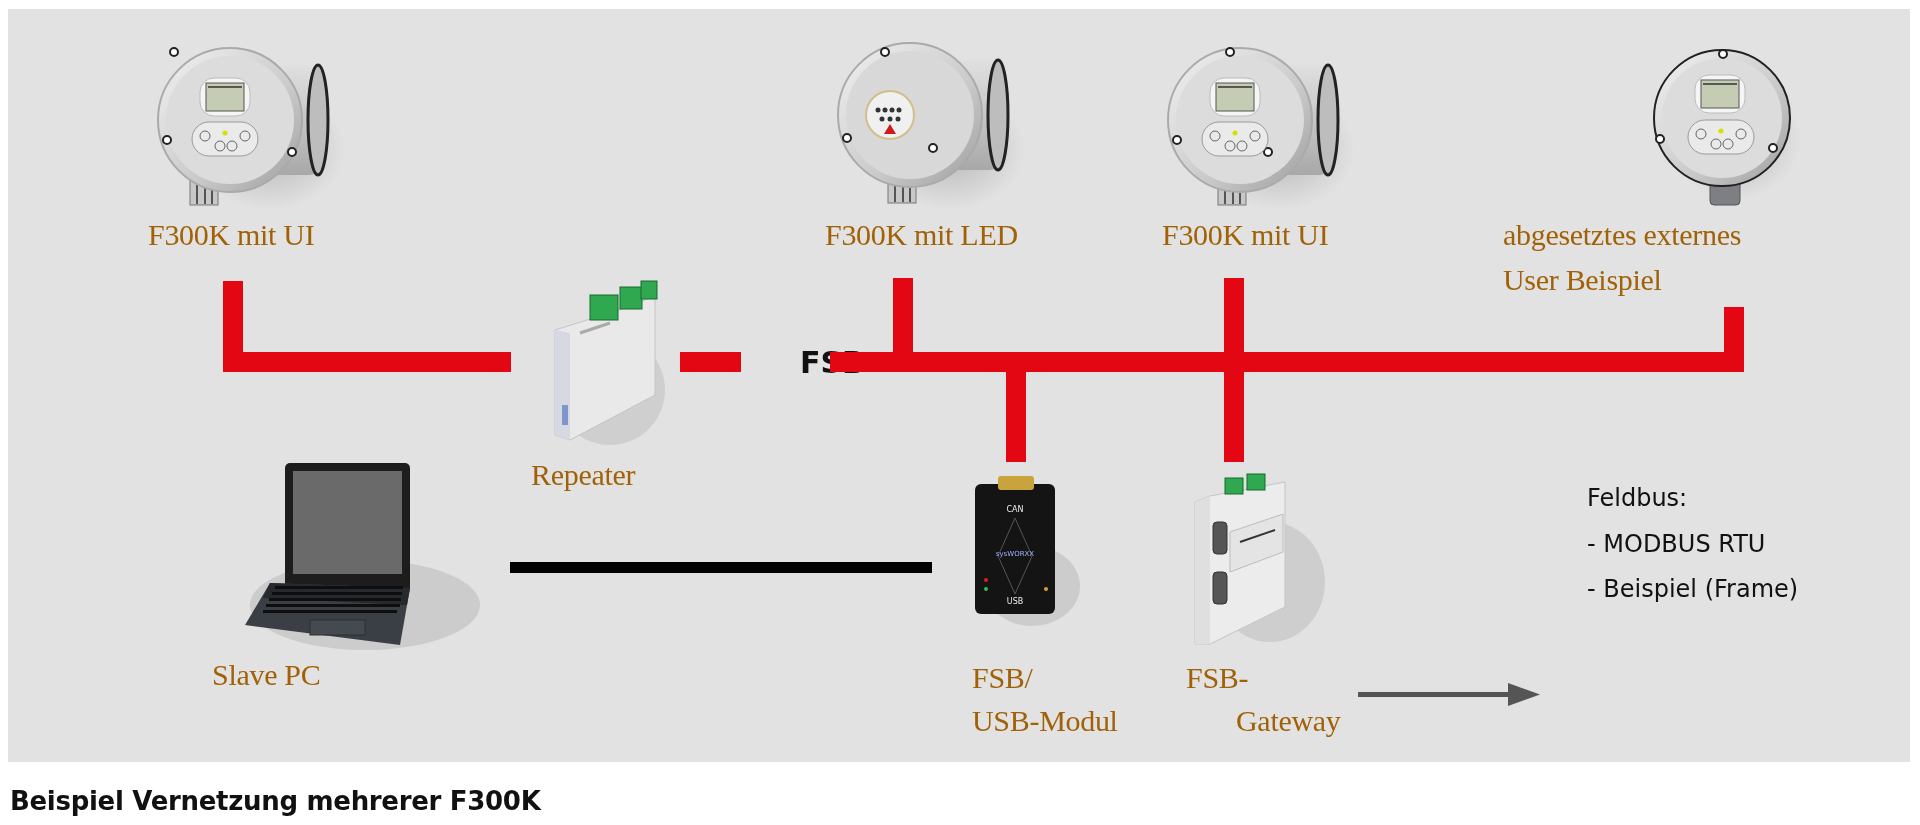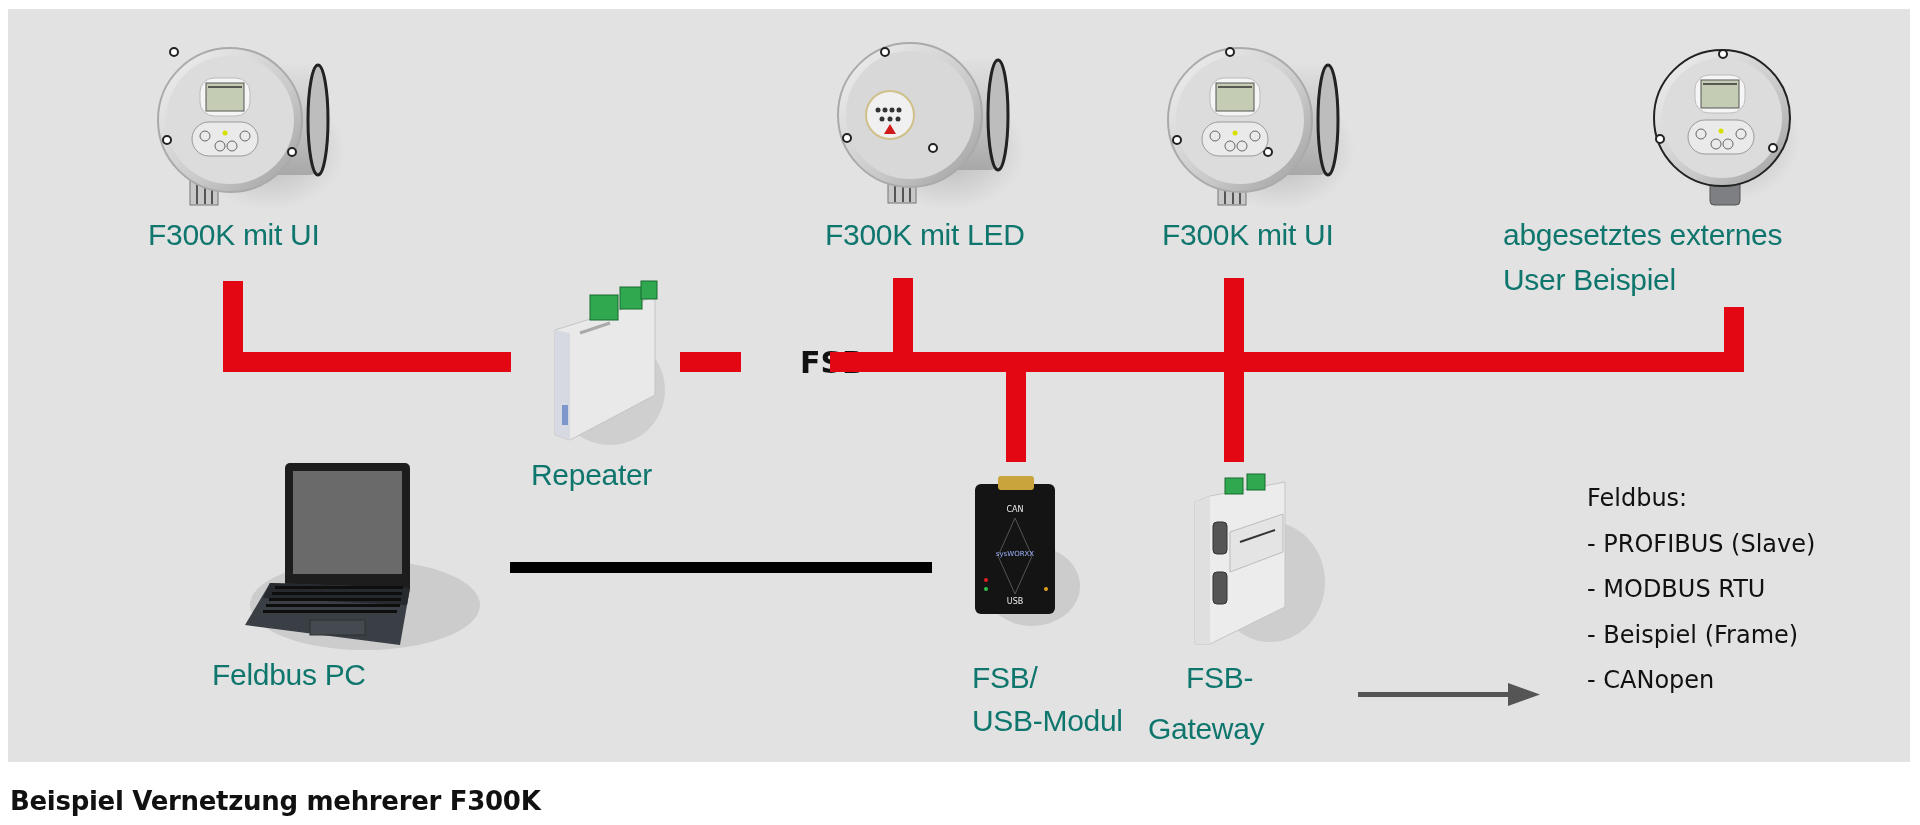--- a/index.html
+++ b/index.html
@@ -3,22 +3,22 @@
 <meta charset="utf-8">
 <style>
   html, body { margin: 0; padding: 0; background: #ffffff; }
   body { width: 1920px; height: 825px; position: relative; overflow: hidden;
          font-family: "DejaVu Sans", "Liberation Sans", sans-serif; color: #111; }
   .panel { position: absolute; left: 8px; top: 9px; width: 1902px; height: 753px;
            background: #e2e2e2; }
   .abs { position: absolute; }
   .bus { position: absolute; background: #e30613; }
   .cable { position: absolute; background: #000; }
-  .label { position: absolute; font-size: 30px; line-height: 36px; color: #0f766e;
-           font-family: Liberation Sans, sans-serif; letter-spacing: -0.3px; white-space: nowrap; }
+  .label { position: absolute; font-size: 30px; line-height: 36px; color: #a16207;
+           font-family: Liberation Serif, serif; letter-spacing: -0.3px; white-space: nowrap; }
   .bus-label { position: absolute; font-size: 30px; font-weight: bold; color: #111;
                font-family: "DejaVu Sans", sans-serif; }
   .caption { position: absolute; left: 10px; top: 786px; font-size: 26px; font-weight: bold;
              font-family: "DejaVu Sans", sans-serif; color: #111; letter-spacing: -0.3px; }
   .feld { position: absolute; left: 1587px; top: 476px; font-size: 24px; line-height: 45.5px;
           font-family: "DejaVu Sans", sans-serif; color: #111; white-space: nowrap; }
   .device { position: absolute; }
 </style>
 </head>
 <body>
@@ -176,21 +176,21 @@
   <polygon points="55,128 195,133 192,150 48,143" fill="#26292e"></polygon>
   <g fill="#0e0e0e">
     <rect x="60" y="131" width="128" height="3"></rect>
     <rect x="57" y="137" width="130" height="3"></rect>
     <rect x="54" y="143" width="132" height="3"></rect>
     <rect x="51" y="149" width="134" height="3"></rect>
     <rect x="48" y="155" width="134" height="3"></rect>
   </g>
   <rect x="95" y="165" width="55" height="15" fill="#454a50" stroke="#2c3035"></rect>
 </svg>
-<div class="label" style="left:212px;top:657px;">Feldbus PC</div>
+<div class="label" style="left:212px;top:657px;">Slave PC</div>
 
 <svg class="device" style="left:970px;top:476px;" width="110" height="150" viewBox="0 0 110 150">
   <ellipse cx="62" cy="110" rx="48" ry="40" fill="#b5b5b5" opacity="0.5"></ellipse>
   <rect x="5" y="8" width="80" height="130" rx="6" fill="#141414"></rect>
   <rect x="28" y="0" width="36" height="14" rx="3" fill="#c9a43c"></rect>
   <text x="45" y="36" text-anchor="middle" font-size="8" fill="#eee" font-family="DejaVu Sans, sans-serif">CAN</text>
   <polygon points="45,42 62,80 45,118 28,80" fill="none" stroke="#555" stroke-width="1"></polygon>
   <text x="45" y="80" text-anchor="middle" font-size="7" fill="#9fb4ff" font-family="DejaVu Sans, sans-serif">sysWORXX</text>
   <circle cx="16" cy="104" r="2" fill="#e02020"></circle>
   <circle cx="16" cy="113" r="2" fill="#2ec04a"></circle>
@@ -205,23 +205,21 @@
   <polygon points="10,30 25,24 100,10 100,135 25,172 10,172" fill="#ececec" stroke="#c4c4c4"></polygon>
   <polygon points="10,30 25,24 25,172 10,172" fill="#dfdfdf"></polygon>
   <rect x="40" y="6" width="18" height="16" fill="#2fa84f" stroke="#186a2f"></rect>
   <rect x="62" y="2" width="18" height="16" fill="#2fa84f" stroke="#186a2f"></rect>
   <rect x="28" y="50" width="14" height="32" rx="4" fill="#555" stroke="#333"></rect>
   <rect x="28" y="100" width="14" height="32" rx="4" fill="#555" stroke="#333"></rect>
   <polygon points="45,60 98,42 98,80 45,100" fill="#e4e4e4" stroke="#bbb"></polygon>
   <line x1="55" y1="70" x2="90" y2="58" stroke="#333" stroke-width="2"></line>
 </svg>
 <div class="label" style="left:1186px;top:660px;">FSB-</div>
-<div class="label" style="left:1148px;top:703px;margin-top:8px;">Gateway</div>
+<div class="label" style="left:1236px;top:703px;">Gateway</div>
 
 <div class="feld">
   <div>Feldbus:</div>
-  <div>- PROFIBUS (Slave)</div>
   <div>- MODBUS RTU</div>
   <div>- Beispiel (Frame)</div>
-  <div>- CANopen</div>
 </div>
 
 <div class="caption">Beispiel Vernetzung mehrerer F300K</div>
 
 </body></html>

